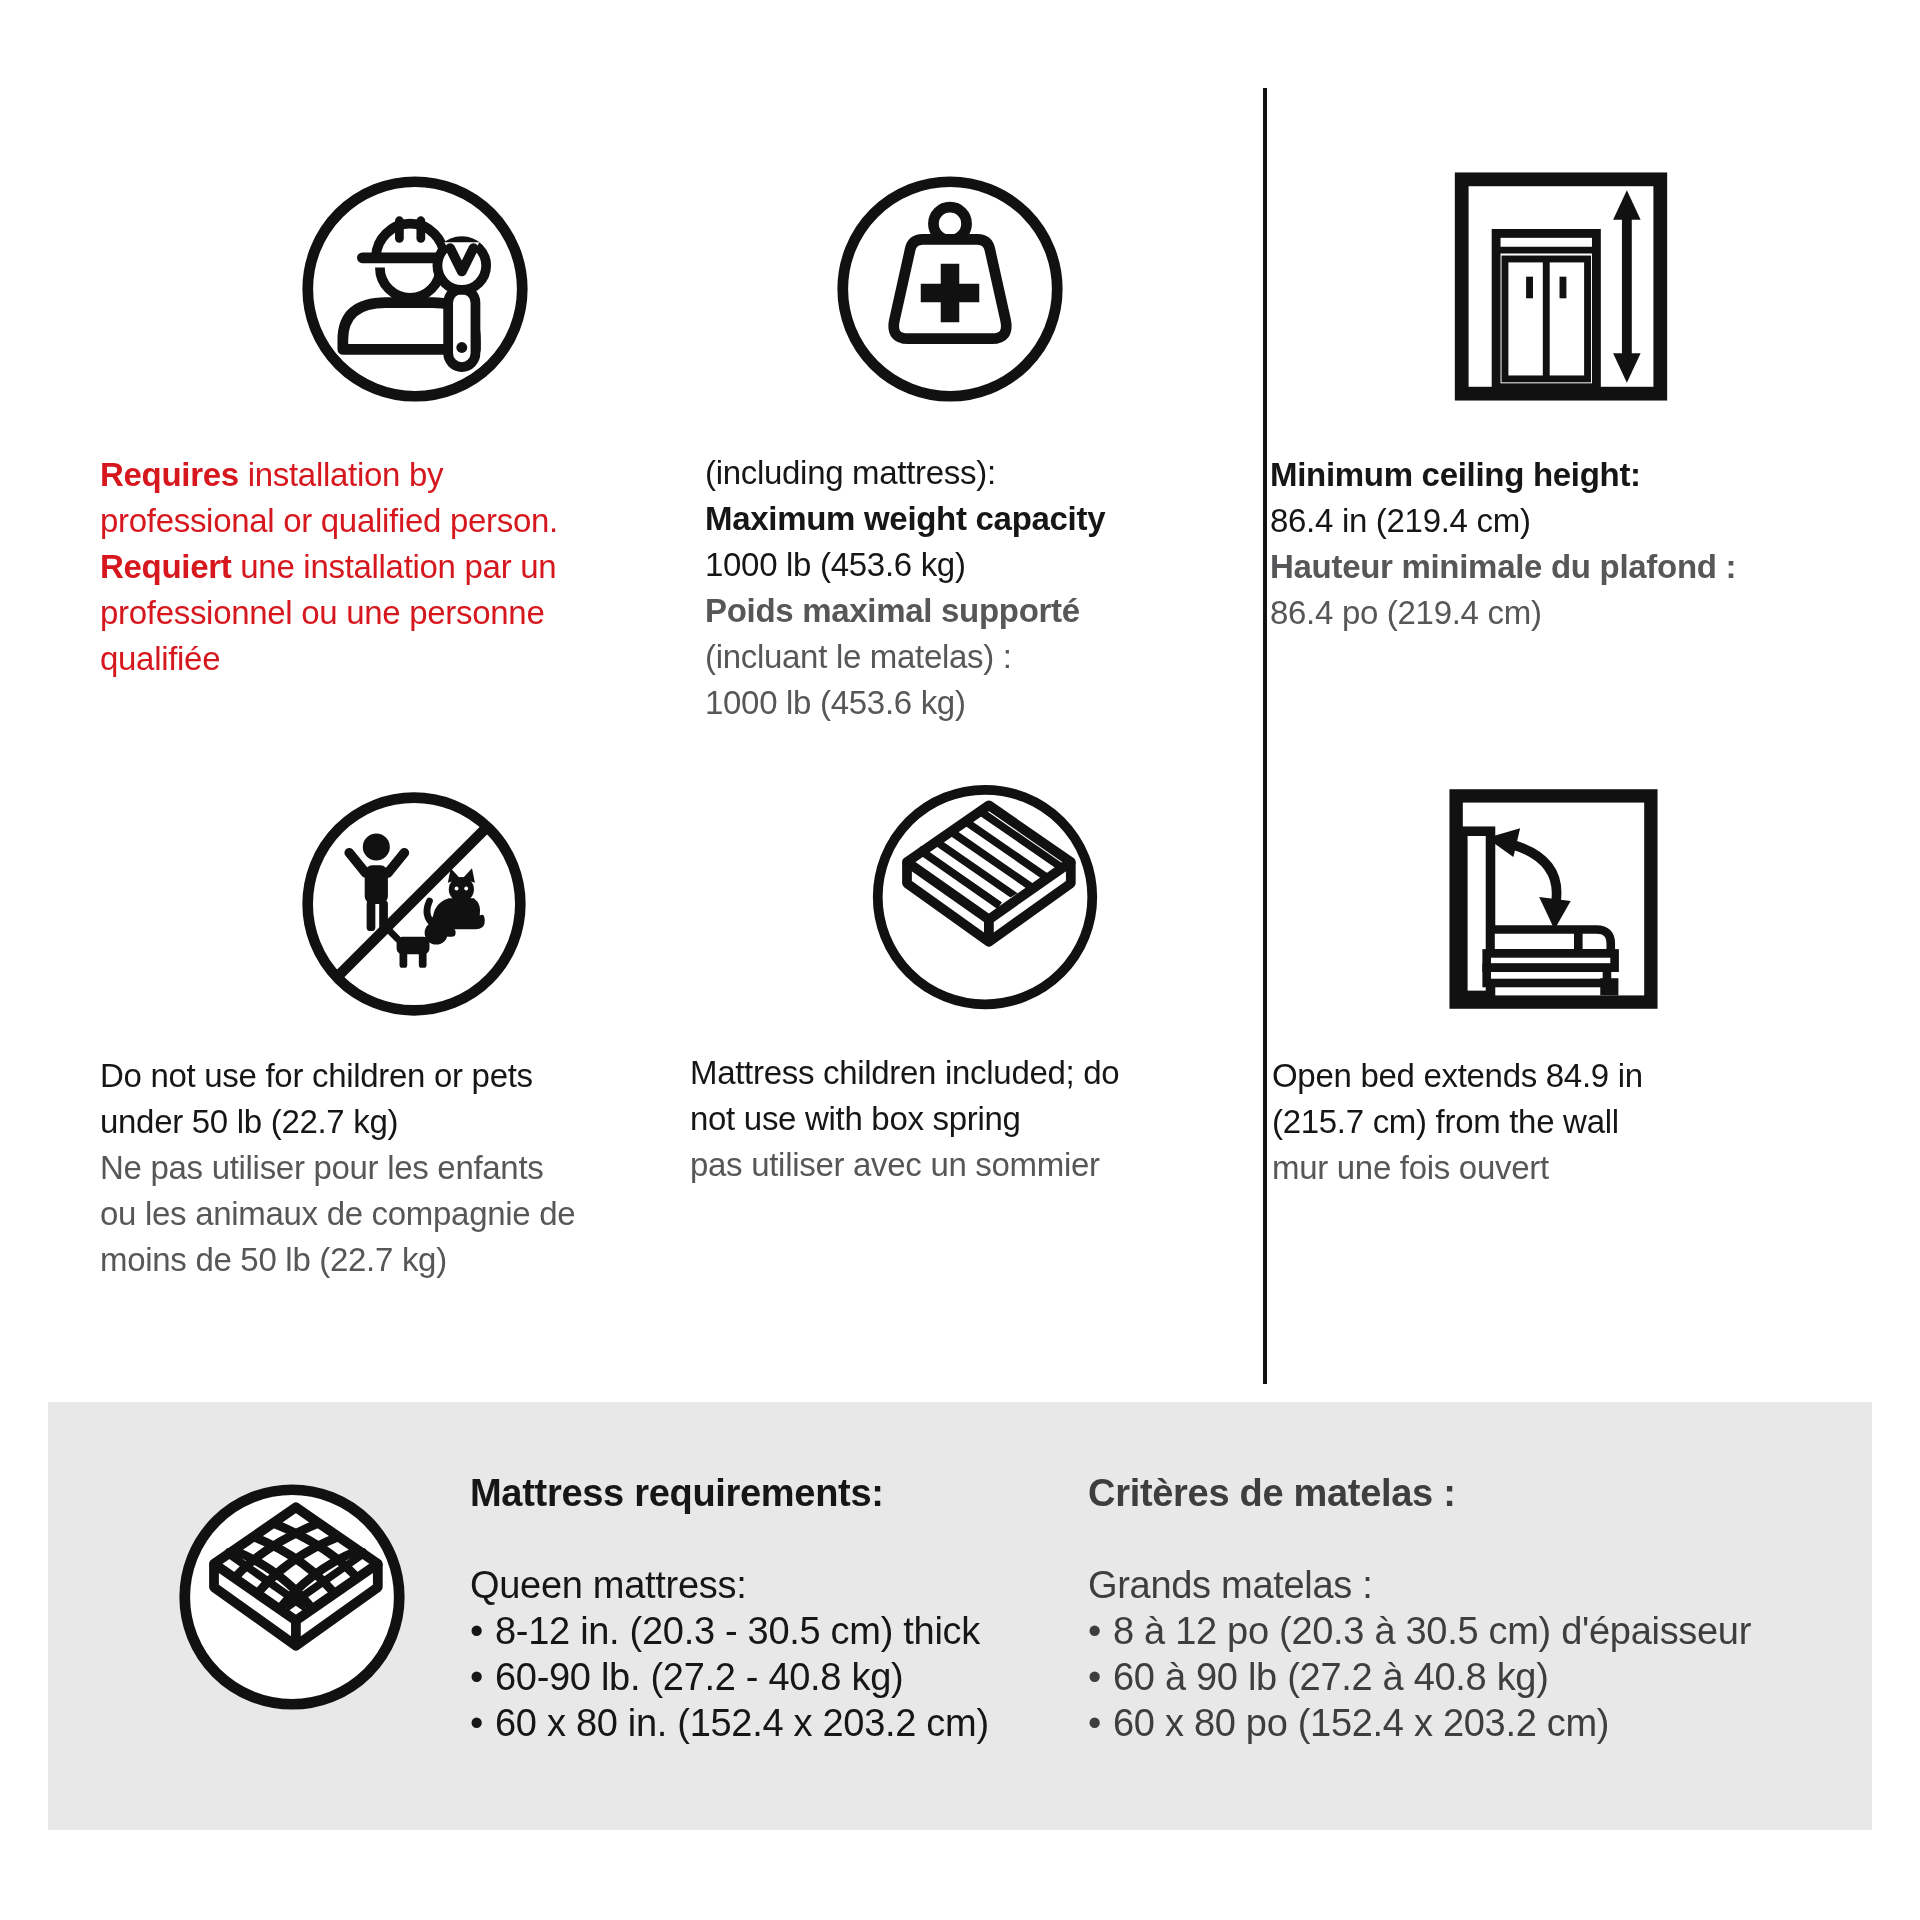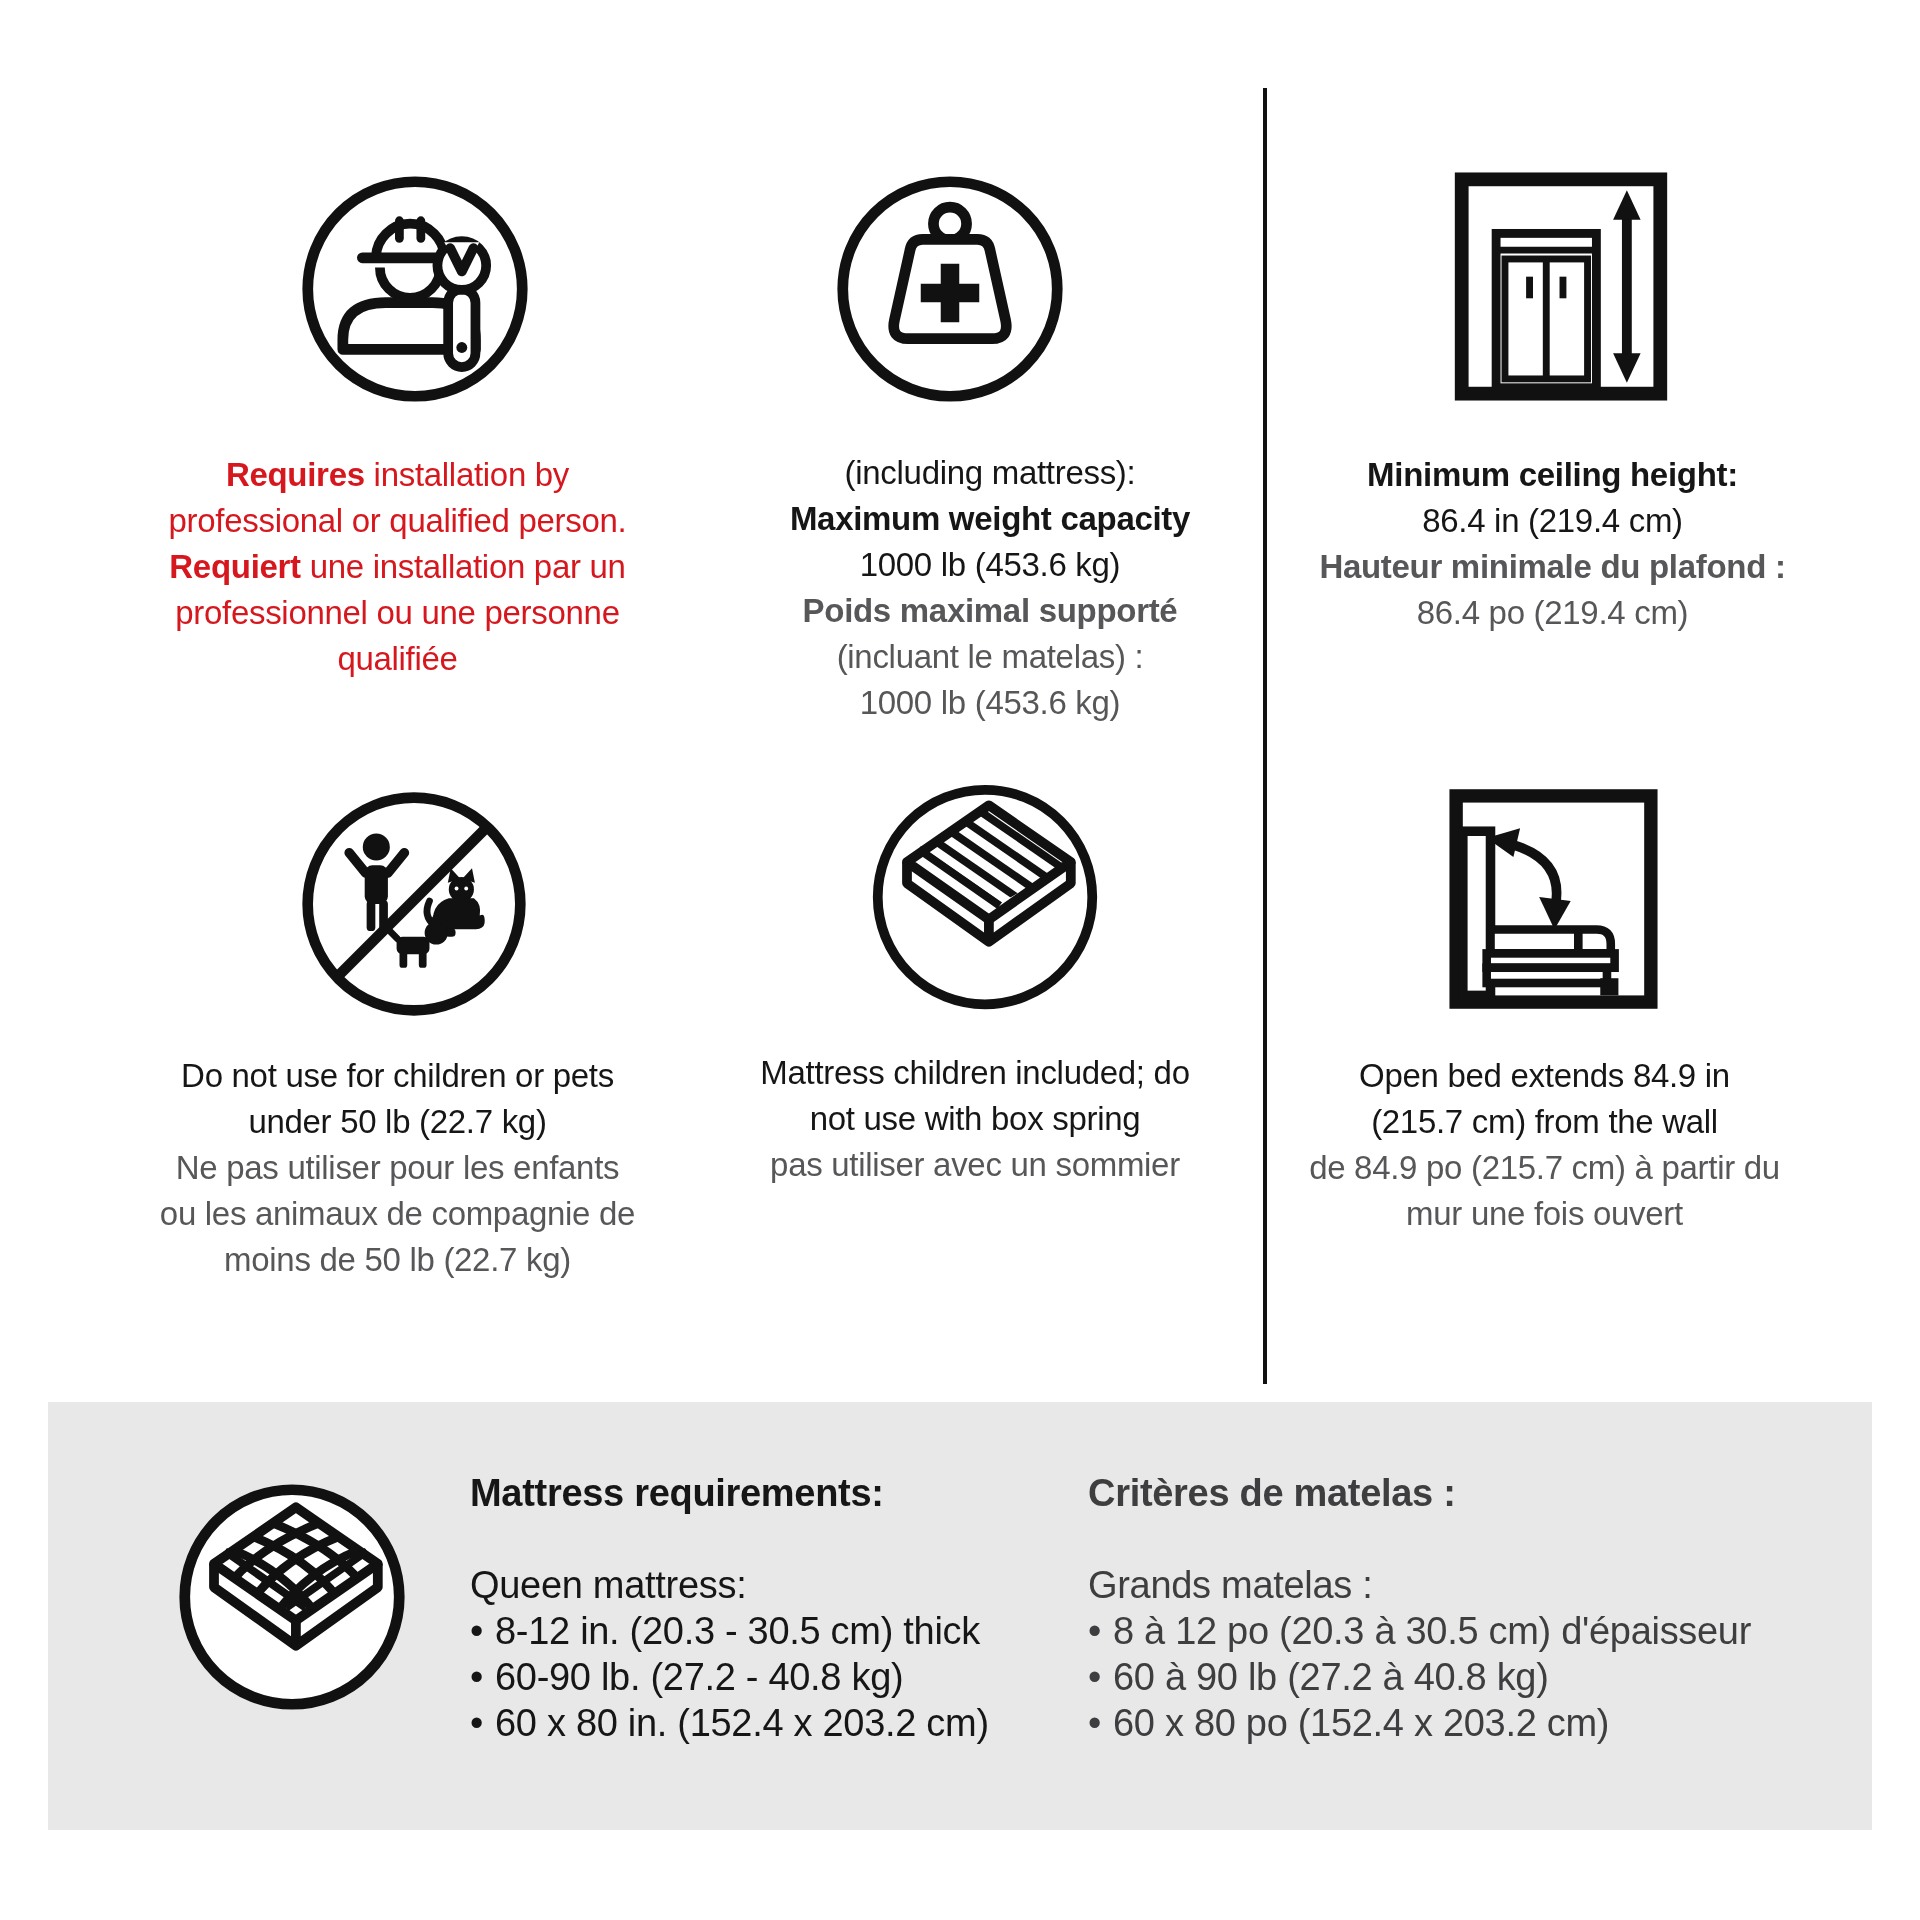--- a/index.html
+++ b/index.html
@@ -4,21 +4,21 @@
 <style>
   html,body { margin:0; padding:0; }
   body {
     width:1920px; height:1920px; position:relative;
     background:#ffffff;
     font-family:"Liberation Sans", sans-serif;
     color:#161616;
   }
   .abs { position:absolute; }
   .cell-text {
-    position:absolute; text-align:center;
+    position:absolute; text-align:left;
     font-size:33px; line-height:46px; letter-spacing:-0.3px;
   }
   .line { white-space:nowrap; }
   .b { font-weight:700; }
   .en { color:#161616; }
   .fr { color:#57575a; }
   .red { color:#d6181e; }
   .divider {
     position:absolute; left:1263px; top:88px; width:4px; height:1296px;
     background:#111111;
@@ -168,21 +168,20 @@
 
 <div class="cell-text" style="left:690px; top:1050px; width:570px;">
   <div class="line en">Mattress children included; do</div>
   <div class="line en">not use with box spring</div>
   <div class="line fr">pas utiliser avec un sommier</div>
 </div>
 
 <div class="cell-text" style="left:1272px; top:1053px; width:545px;">
   <div class="line en">Open bed extends 84.9 in</div>
   <div class="line en">(215.7 cm) from the wall</div>
-  <div class="line fr">de 84.9 po (215.7 cm) à partir du</div>
   <div class="line fr">mur une fois ouvert</div>
 </div>
 
 <div class="panel"></div>
 
 <svg class="abs" style="left:175px; top:1480px;" width="234" height="234" viewBox="0 0 120 120">
   <defs>
     <clipPath id="quiltClip">
         <path d="M62 14 L104 43 L62 72 L20 43 Z"></path>
       </clipPath>

